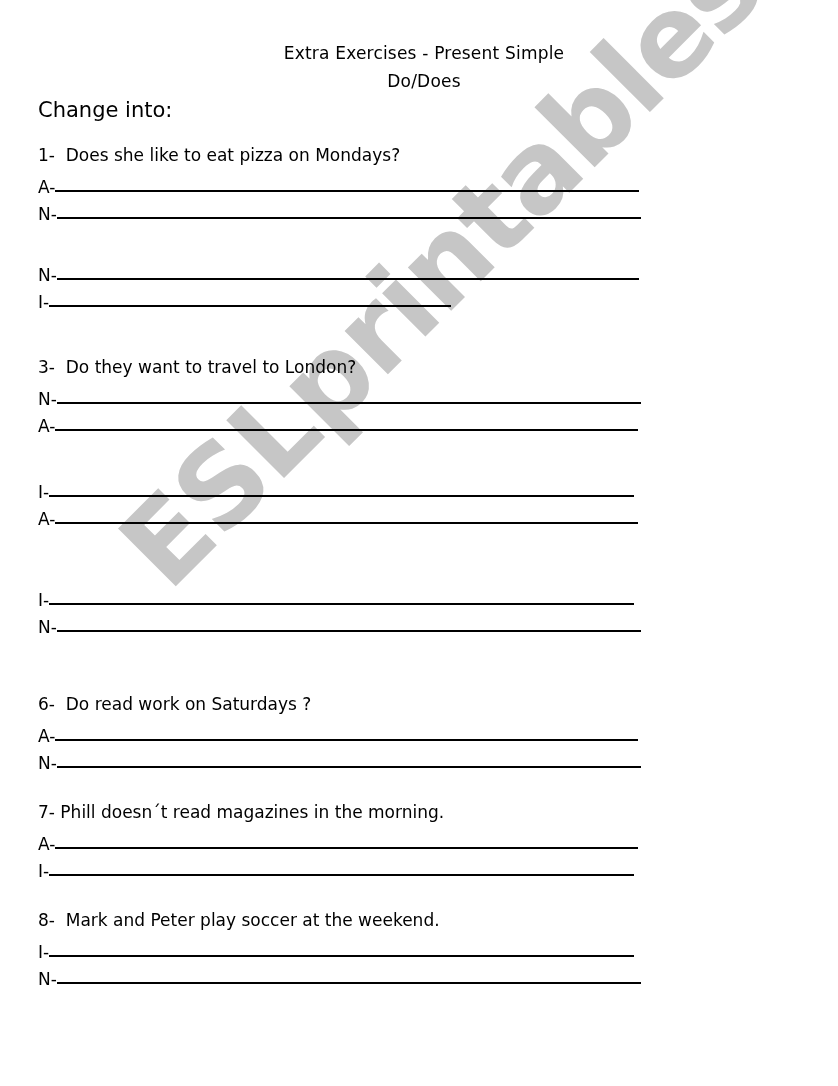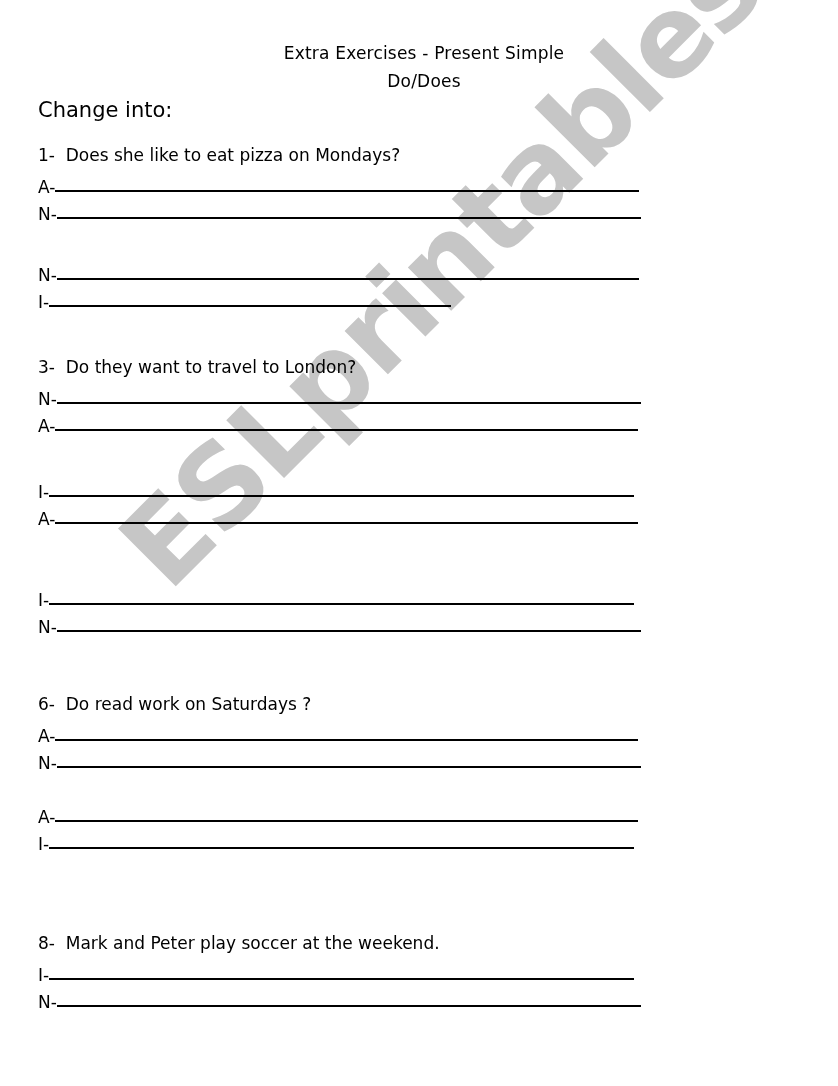--- a/index.html
+++ b/index.html
@@ -168,31 +168,32 @@
         <span class="answer-label">A-</span>
         <input class="answer-line" style="width: 583px;" type="text" value="">
       </div>
       <div class="answer-row">
         <span class="answer-label">N-</span>
         <input class="answer-line" style="width: 584px;" type="text" value="">
       </div>
     </div>
 
     <div class="exercise" style="top:801px;">
-      <div class="answer-row">
-        <span class="answer-label">A-</span>
-        <input class="answer-line" style="width: 583px;" type="text" value="">
-      </div>
-      <div class="answer-row">
-        <span class="answer-label">I-</span>
-        <input class="answer-line" style="width: 585px;" type="text" value="">
-      </div>
-    </div>
-
-    <div class="exercise" style="top:909px;margin-top:23px;">
+      <div class="prompt"><span>7-</span> <span>Phill doesn´t read magazines in the morning.</span></div>
+      <div class="answer-row">
+        <span class="answer-label">A-</span>
+        <input class="answer-line" style="width: 583px;" type="text" value="">
+      </div>
+      <div class="answer-row">
+        <span class="answer-label">I-</span>
+        <input class="answer-line" style="width: 585px;" type="text" value="">
+      </div>
+    </div>
+
+    <div class="exercise" style="top:909px;">
       <div class="prompt"><span>8-</span>  <span>Mark and Peter play soccer at the weekend.</span></div>
       <div class="answer-row">
         <span class="answer-label">I-</span>
         <input class="answer-line" style="width: 585px;" type="text" value="">
       </div>
       <div class="answer-row">
         <span class="answer-label">N-</span>
         <input class="answer-line" style="width: 584px;" type="text" value="">
       </div>
     </div>

